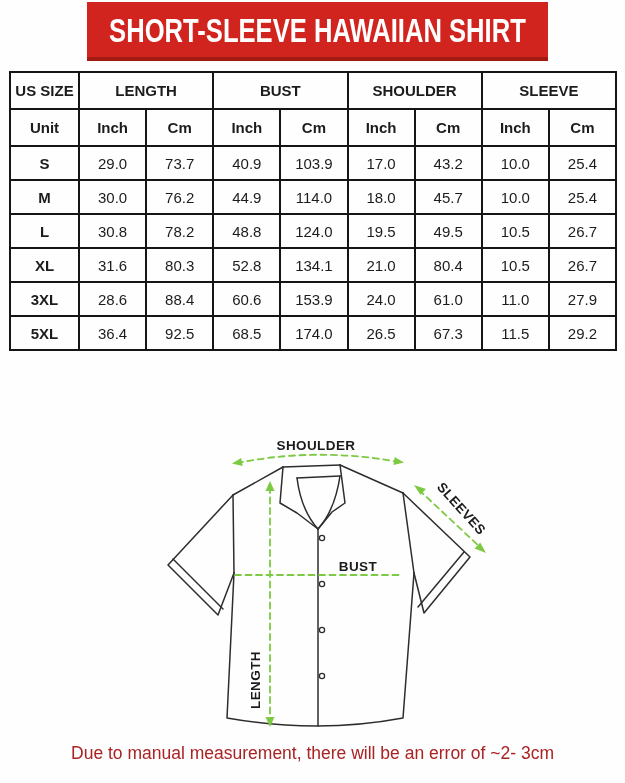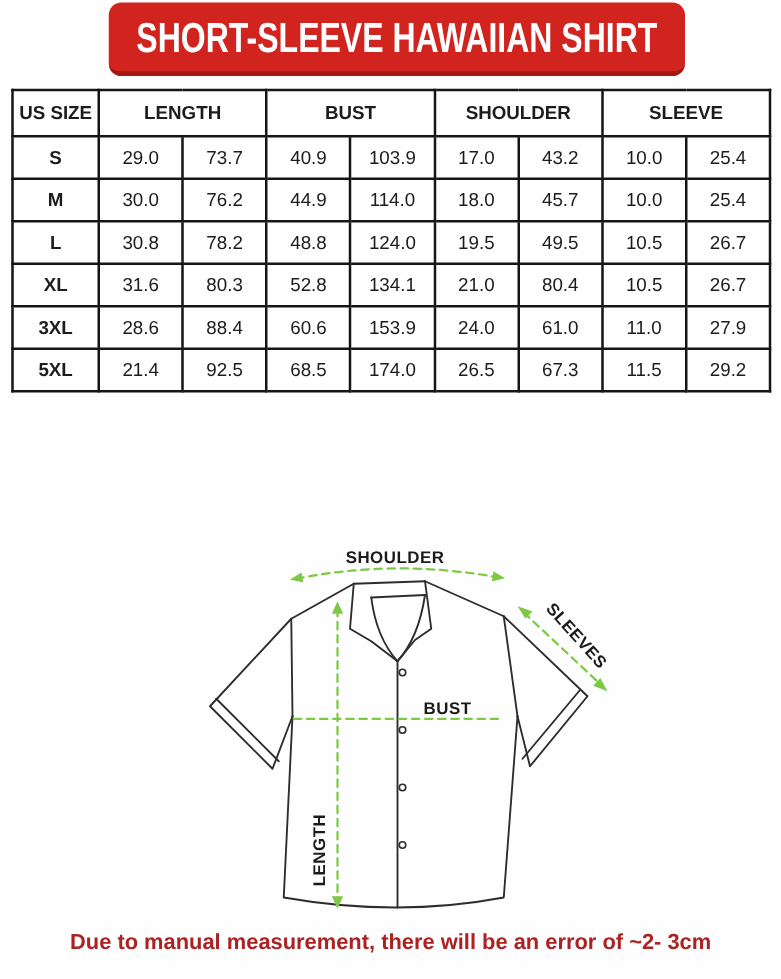--- a/index.html
+++ b/index.html
@@ -10,21 +10,21 @@
     position:relative;
     overflow:hidden;
   }
   .page{position:relative;width:625px;height:783px;}
 
   
   .banner{
     position:absolute;left:87px;top:2px;width:461px;height:55px;
     background:var(--banner-red,#d2241f);
     border-bottom:4px solid var(--banner-red-dark,#a31a13);
-    display:flex;align-items:center;justify-content:center;border-radius:10px;
+    display:flex;align-items:center;justify-content:center;
   }
   .banner-title{
     color:#ffffff;font-weight:700;font-size:32px;line-height:1;
     white-space:nowrap;letter-spacing:0px;
     transform:scaleX(.8) scaleY(1.05);transform-origin:center;
   }
 
   
   .size-table{
     position:absolute;left:9px;top:71px;width:608px;
@@ -50,21 +50,21 @@
   .measure-label{
     font-family:"Liberation Sans", sans-serif;
     font-weight:700;font-size:13.5px;letter-spacing:.4px;fill:#1b1b1b;
   }
 
   
   .note{
     position:absolute;left:0;top:743px;width:625px;
     text-align:center;
     color:var(--note-red,#ab2222);
-    font-weight:700;font-size:17.5px;
+    font-weight:400;font-size:17.5px;
   }
 </style>
 </head>
 <body>
 
 <div class="page">
 
   <div class="banner">
     <div class="banner-title">SHORT-SLEEVE HAWAIIAN SHIRT</div>
   </div>
@@ -82,20 +82,31 @@
         <col>
     </colgroup>
     <thead>
       <tr>
         <th>US SIZE</th>
         <th colspan="2">LENGTH</th>
         <th colspan="2">BUST</th>
         <th colspan="2">SHOULDER</th>
         <th colspan="2">SLEEVE</th>
       </tr>
+      <tr>
+        <th>Unit</th>
+        <th>Inch</th>
+        <th>Cm</th>
+        <th>Inch</th>
+        <th>Cm</th>
+        <th>Inch</th>
+        <th>Cm</th>
+        <th>Inch</th>
+        <th>Cm</th>
+      </tr>
     </thead>
     <tbody>
         <tr>
           <td class="size-label">S</td>
           <td>29.0</td>
           <td>73.7</td>
           <td>40.9</td>
           <td>103.9</td>
           <td>17.0</td>
           <td>43.2</td>
@@ -141,21 +152,21 @@
           <td>88.4</td>
           <td>60.6</td>
           <td>153.9</td>
           <td>24.0</td>
           <td>61.0</td>
           <td>11.0</td>
           <td>27.9</td>
         </tr>
         <tr>
           <td class="size-label">5XL</td>
-          <td>21.4</td>
+          <td>36.4</td>
           <td>92.5</td>
           <td>68.5</td>
           <td>174.0</td>
           <td>26.5</td>
           <td>67.3</td>
           <td>11.5</td>
           <td>29.2</td>
         </tr>
       </tbody>
   </table>

